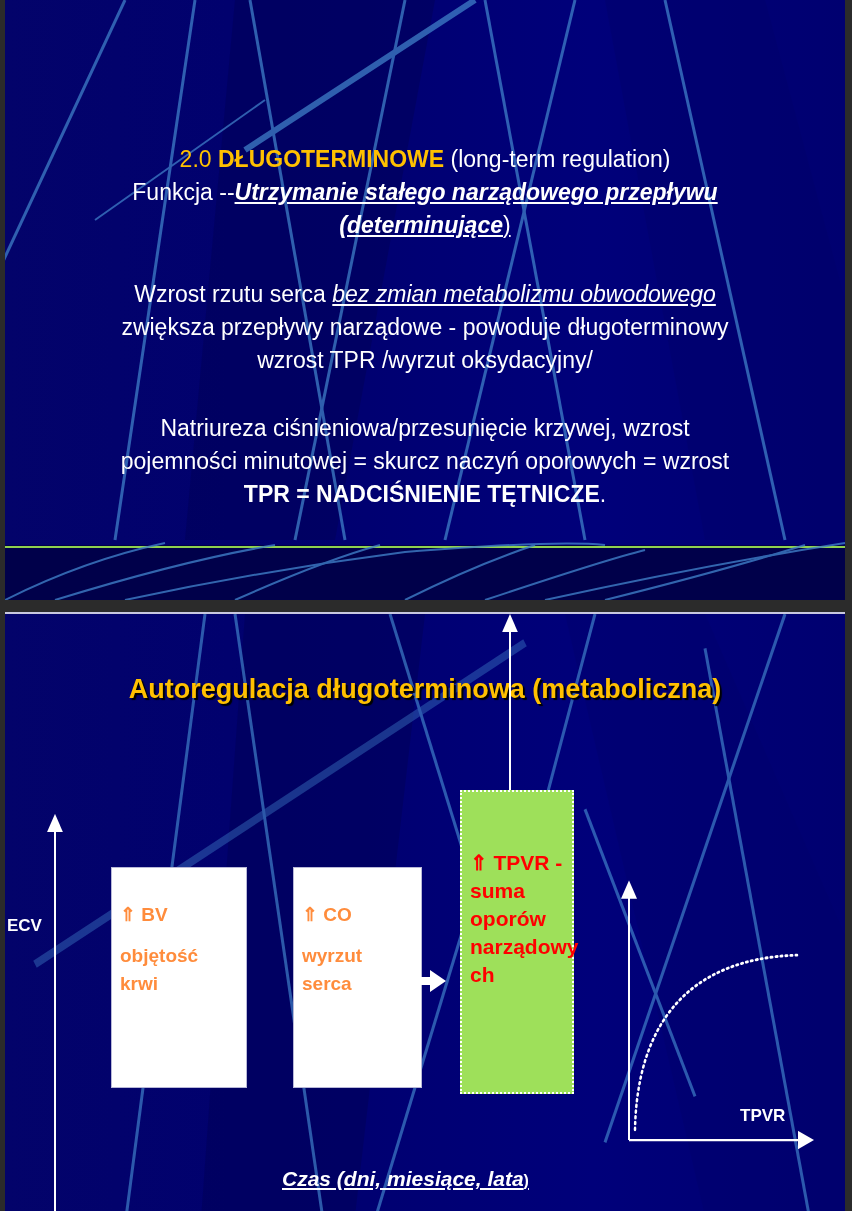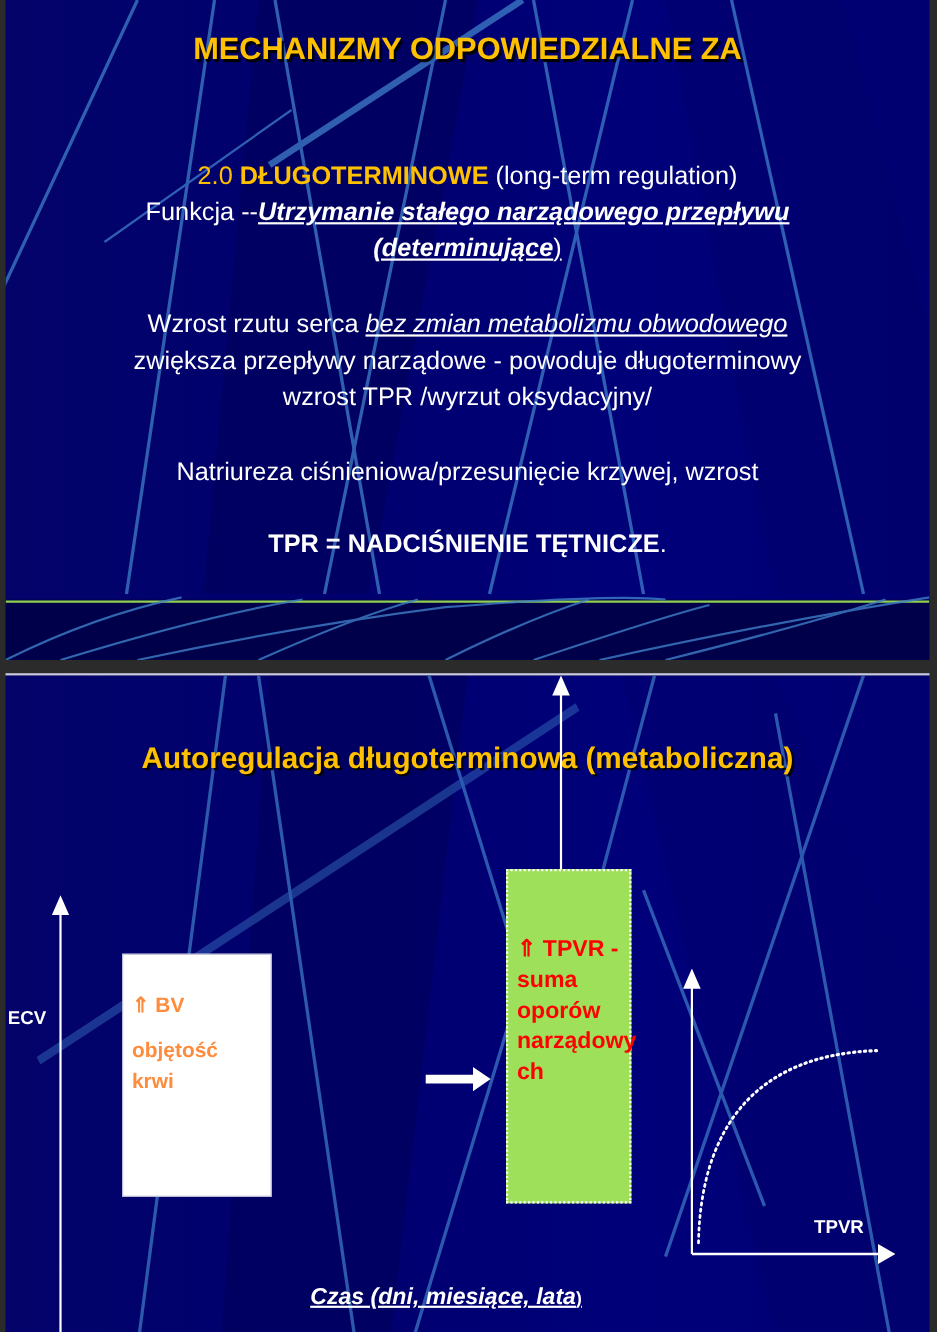--- a/index.html
+++ b/index.html
@@ -53,21 +53,20 @@
       <path d="M120,600 Q260,570 400,552 Q550,540 600,545"></path>
       <path d="M230,600 Q320,560 375,545"></path>
       <path d="M400,600 Q470,565 530,545"></path>
       <path d="M480,600 Q600,560 640,550"></path>
       <path d="M540,600 Q700,565 840,543"></path>
       <path d="M600,600 Q720,570 800,545"></path>
     </g>
   </svg>
 
   <div class="t1">
-    <div>MECHANIZMY ODPOWIEDZIALNE ZA</div>
   </div>
 
   <div class="txt" style="top:143px;">
     <span class="yellow">2.0</span>
     <span class="yellow b">DŁUGOTERMINOWE</span>
     <span>(long-term regulation)</span>
   </div>
   <div class="txt" style="top:176px;">
     <span>Funkcja --</span><span class="bi">Utrzymanie stałego narządowego przepływu</span>
   </div>
@@ -76,20 +75,21 @@
   </div>
 
   <div class="txt" style="top:278px;">
     <span>Wzrost rzutu serca </span>
     <span class="it">bez zmian metabolizmu obwodowego</span>
   </div>
   <div class="txt" style="top:311px;">zwiększa  przepływy narządowe - powoduje  długoterminowy</div>
   <div class="txt" style="top:344px;">wzrost TPR     /wyrzut oksydacyjny/</div>
 
   <div class="txt" style="top:412px;">Natriureza ciśnieniowa/przesunięcie krzywej, wzrost</div>
+  <div class="txt" style="top:445px;">pojemności minutowej   =  skurcz naczyń oporowych = wzrost</div>
   <div class="txt" style="top:478px;">
     <span class="b">TPR = NADCIŚNIENIE TĘTNICZE</span><span>.</span>
   </div>
 </div>
 
 <div class="slide" id="slide2">
   <svg class="bgsvg" viewBox="0 0 840 599" preserveAspectRatio="none">
     <polygon points="240,0 420,0 340,599 190,599" fill="#000055" opacity="0.5"></polygon>
     <polygon points="560,0 700,0 840,280 840,599 720,599" fill="#00006a" opacity="0.35"></polygon>
     <g stroke="#3f7fc8" stroke-width="3" fill="none" opacity="0.7">
@@ -139,20 +139,25 @@
   <div class="box" style="left:62px; top:253px; width:136px; height:221px; padding-top:33px;">
     <div><span>⇑</span> <span>BV</span></div>
     <div style="margin-top:13px;">objętość</div>
     <div>krwi</div>
   </div>
 
   <svg style="position:absolute; left:202px; top:350px;" width="30" height="20">
     <path d="M1,6 L16,6 L16,1 L28,10 L16,19 L16,14 L1,14 Z" fill="#fff"></path>
   </svg>
 
+  <div class="box" style="left:244px; top:253px; width:129px; height:221px; padding-top:33px;">
+    <div><span>⇑</span> <span>CO</span></div>
+    <div style="margin-top:13px;">wyrzut</div>
+    <div>serca</div>
+  </div>
 
   <svg style="position:absolute; left:381px; top:355px;" width="62" height="24">
     <path d="M1,8 L44,8 L44,1 L60,12 L44,23 L44,16 L1,16 Z" fill="#fff"></path>
   </svg>
 
   <div class="green" style="left:455px; top:176px; width:114px; height:304px; padding-top:57px;">
     <div><span>⇑</span> <span>TPVR -</span></div>
     <div>suma</div>
     <div>oporów</div>
     <div>narządowy</div>

